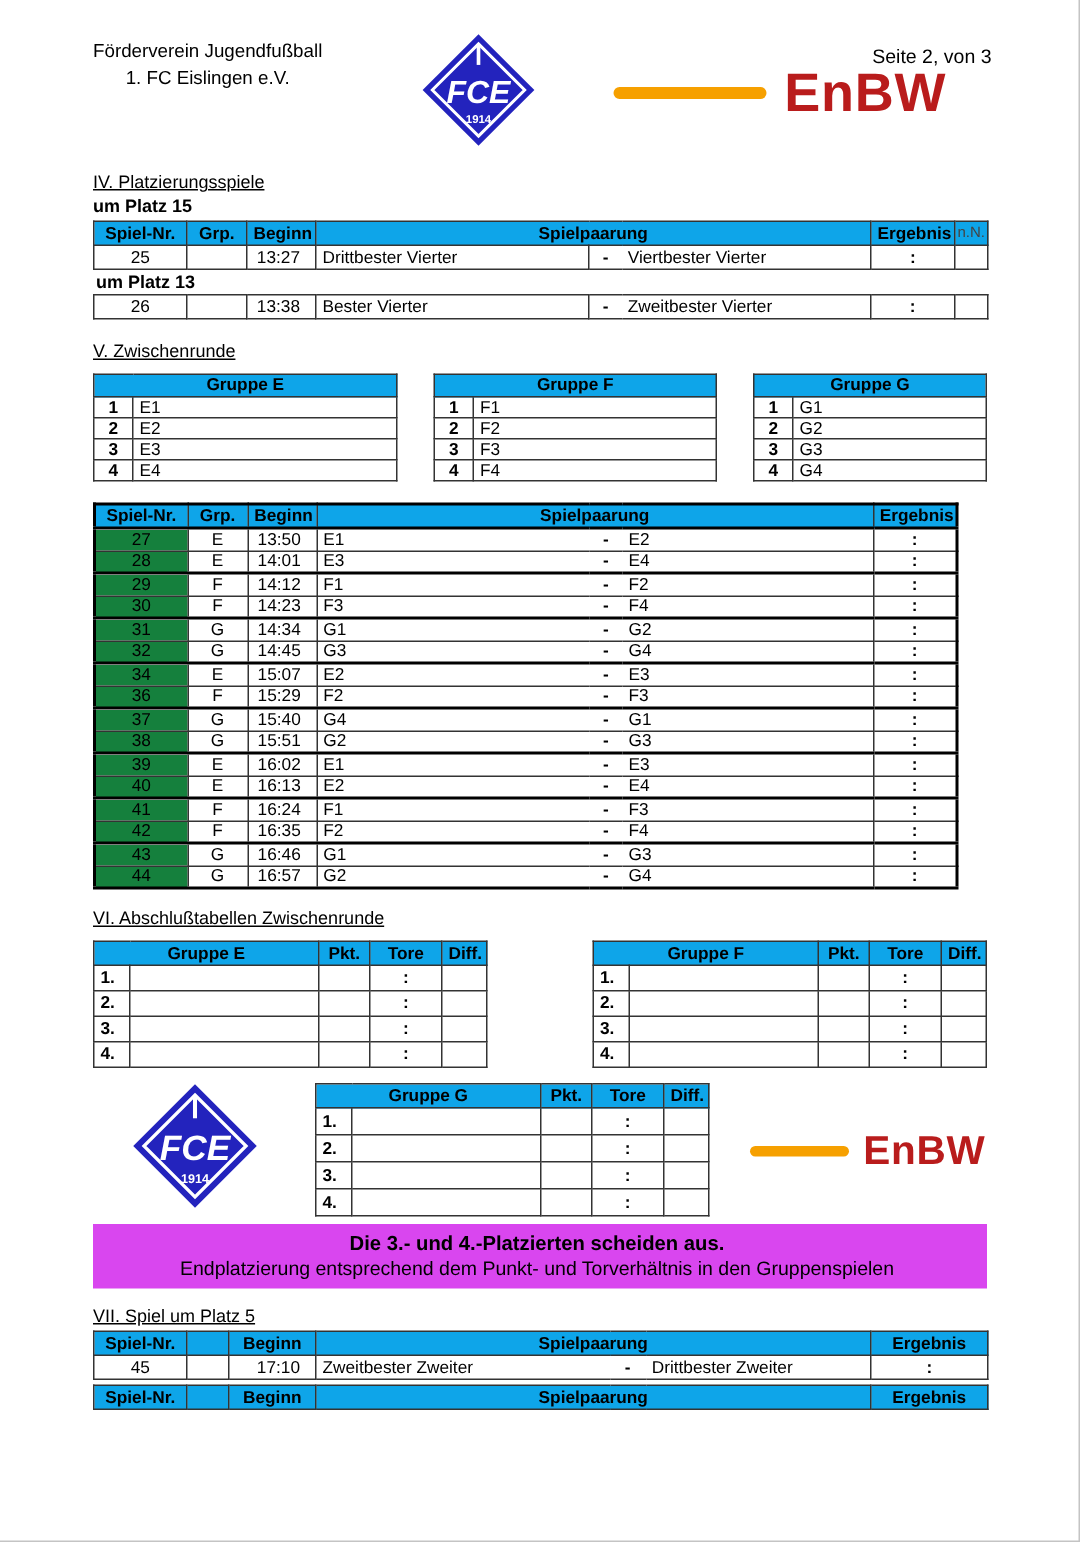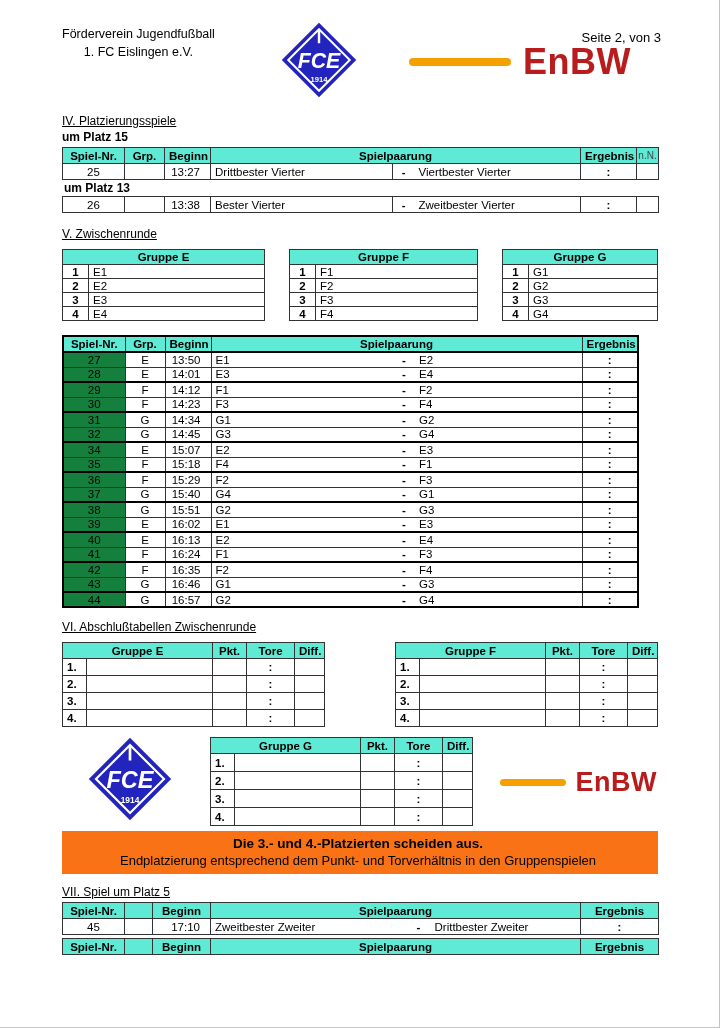--- a/index.html
+++ b/index.html
@@ -18,21 +18,21 @@
   .enbw { display:flex; align-items:center; margin-left:52px; margin-top:22px; }
   .enbw-line { width:102px; height:8px; border-radius:4px; background:#f6a000; margin-right:12px; flex:none; }
   .enbw-text { font-size:36px; font-weight:bold; color:#b91c1c; line-height:1; letter-spacing:0.5px; }
   .enbw.small .enbw-line { width:66px; height:7px; margin-right:10px; }
   .enbw.small .enbw-text { font-size:27px; }
 
   .sec-title { font-size:12px; text-decoration:underline; margin-top:14px; }
   .sub-title { font-size:12px; font-weight:bold; margin-top:2px; }
 
   table { border-collapse:collapse; table-layout:fixed; font-size:11.5px; }
-  th { background:#5eead4; font-weight:bold; border:1px solid #333; height:16px; padding:0 4px; }
+  th { background:#0ea5e9; font-weight:bold; border:1px solid #333; height:16px; padding:0 4px; }
   td { border:1px solid #333; height:16px; padding:0 4px; white-space:nowrap; overflow:hidden; }
   td.nr { text-align:center; }
   td.grp { text-align:center; }
   td.time { text-align:right; padding-right:10px; }
   td.home { border-right:none; }
   td.home.sep { border-right:1px solid #333; }
   td.dash { border-left:none; border-right:none; text-align:center; font-weight:bold; }
   td.away { border-left:none; }
   td.erg { text-align:center; font-weight:bold; }
   th.nn { font-weight:normal; font-size:10px; color:#444; padding:0 1px; }
@@ -57,21 +57,21 @@
   .standings td.pos { font-weight:bold; }
   .standings td.tore { text-align:center; font-weight:bold; }
   .ef-row { display:flex; margin-top:8px; width:596px; justify-content:space-between; }
 
   .g-row { position:relative; height:88px; margin-top:8px; }
   .g-row .fce { position:absolute; left:24px; top:2px; margin:0; }
   .g-row .standings { position:absolute; left:148px; top:2px; }
   .g-row .standings td { height:18px; }
   .g-row .enbw { position:absolute; right:0; top:34px; margin:0; }
 
-  .notice { width:596px; background:#f97316; text-align:center; padding:5px 8px 6px 4px; margin-top:8px; }
+  .notice { width:596px; background:#d946ef; text-align:center; padding:5px 8px 6px 4px; margin-top:8px; }
   .notice-title { font-size:13.5px; font-weight:bold; margin-bottom:2px; }
   .notice-body { font-size:13px; }
 
   .tblC { width:596px; margin-top:3px; border:1px solid #000; }
   .tblC td { height:16px; }
 </style>
 </head>
 <body>
 
 <div class="page">
@@ -346,29 +346,20 @@
   <tr>
     <td class="nr">34</td>
     <td class="grp">E</td>
     <td class="time">15:07</td>
     <td class="home">E2</td>
     <td class="dash">-</td>
     <td class="away">E3</td>
     <td class="erg">:</td>
   </tr>
 
-  <tr>
-    <td class="nr">35</td>
-    <td class="grp">F</td>
-    <td class="time">15:18</td>
-    <td class="home">F4</td>
-    <td class="dash">-</td>
-    <td class="away">F1</td>
-    <td class="erg">:</td>
-  </tr>
 
   <tr>
     <td class="nr">36</td>
     <td class="grp">F</td>
     <td class="time">15:29</td>
     <td class="home">F2</td>
     <td class="dash">-</td>
     <td class="away">F3</td>
     <td class="erg">:</td>
   </tr>

